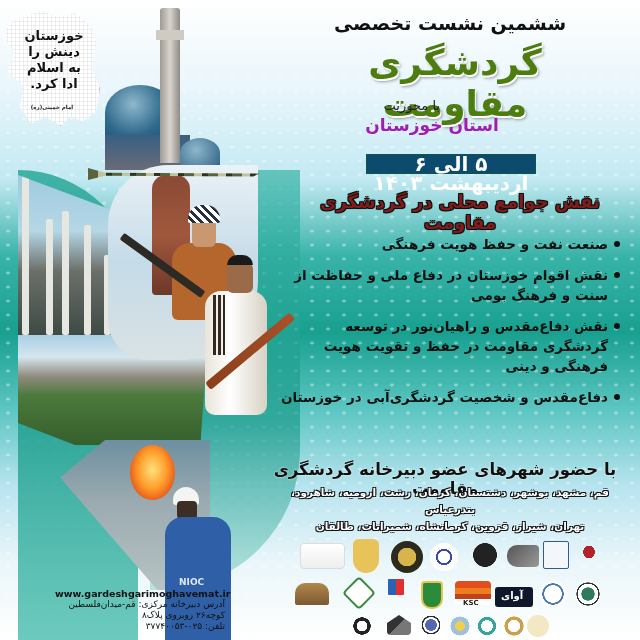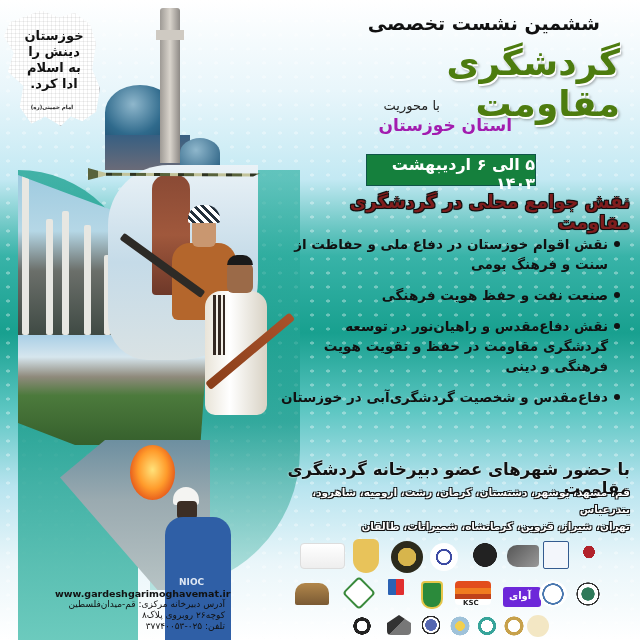--- a/index.html
+++ b/index.html
@@ -118,37 +118,37 @@
   }
   .map-text {
     position: absolute; left: 14px; top: 28px; width: 80px;
     direction: rtl; text-align: center;
     font-family: "DejaVu Sans", sans-serif; font-weight: bold;
     font-size: 13px; line-height: 16px; color: #111;
   }
   .map-cite { position: absolute; left: 16px; top: 104px; width: 72px; direction: rtl; text-align: center; font-size: 5.5px; color: #222; font-weight: bold; }
 
   
-  .rtl { direction: rtl; text-align: right; }
+  .rtl { direction: rtl; text-align: center; }
   .h-sup {
     position: absolute; left: 300px; top: 12px; width: 300px;
     font-size: 19px; font-weight: bold; color: #111;
   }
   .h-main {
     position: absolute; left: 290px; top: 42px; width: 330px;
     font-size: 36px; font-weight: bold; color: #4d7c0f;
     text-shadow: 1px 2px 0 #ffffff, 2px 3px 3px rgba(0,0,0,0.35);
     letter-spacing: -1px;
   }
   .h-focus { position: absolute; left: 360px; top: 98px; width: 80px; font-size: 13px; font-weight: normal; color: #222; text-align: right; }
   .h-province { position: absolute; left: 352px; top: 115px; width: 160px; font-size: 17px; font-weight: bold; color: #a21caf; }
   .date-bar {
-    position: absolute; left: 366px; top: 154px; width: 170px; height: 32px;
-    background: #15803d; border: 1px solid #0f5548;
-    color: #ffffff; font-size: 16px; font-weight: bold; line-height: 19px;
+    position: absolute; left: 366px; top: 154px; width: 170px; height: 20px;
+    background: #0c4a6e; border: 1px solid #0f5548;
+    color: #ffffff; font-size: 20px; font-weight: bold; line-height: 19px;
   }
   .section-title {
     position: absolute; left: 290px; top: 191px; width: 340px;
     font-size: 18px; font-weight: bold; color: #7f1d1d;
     text-shadow: 0 0 2px #111, 1px 1px 0 #111, -1px -1px 0 #111, 1px -1px 0 #111, -1px 1px 0 #111;
   }
   .bullets {
     position: absolute; left: 280px; top: 234px; width: 340px;
     direction: rtl; text-align: right; list-style: none;
   }
@@ -242,22 +242,22 @@
 <div class="map-cite">امام خمینی(ره)</div>
 
 <div class="h-sup rtl">ششمین نشست تخصصی</div>
 <div class="h-main rtl">گردشگری مقاومت</div>
 <div class="h-focus rtl">با محوریت</div>
 <div class="h-province rtl">استان خوزستان</div>
 <div class="date-bar rtl">۵ الی ۶ اردیبهشت ۱۴۰۳</div>
 
 <div class="section-title rtl">نقش جوامع محلی در گردشگری مقاومت</div>
 <ul class="bullets">
+  <li>صنعت نفت و حفظ هویت فرهنگی</li>
   <li>نقش اقوام خوزستان در دفاع ملی و حفاظت از سنت و فرهنگ بومی</li>
-  <li>صنعت نفت و حفظ هویت فرهنگی</li>
   <li>نقش دفاع‌مقدس و راهیان‌نور در توسعه گردشگری مقاومت در حفظ و تقویت هویت فرهنگی و دینی</li>
   <li>دفاع‌مقدس و شخصیت گردشگری‌آبی در خوزستان</li>
 </ul>
 
 <div class="presence-title rtl">با حضور شهرهای عضو دبیرخانه گردشگری مقاومت</div>
 <div class="cities rtl">
   <div>قم، مشهد، بوشهر، دشتستان، کرمان، رشت، ارومیه، شاهرود، بندرعباس</div>
   <div>تهران، شیراز، قزوین، کرمانشاه، شمیرانات، طالقان</div>
 </div>
 
@@ -272,21 +272,21 @@
   <div class="logo" style="left:248px;top:6px;width:26px;height:28px;background:#f3f6fb;border:1px solid #345b8f;border-radius:2px;"></div>
   <div class="logo" style="left:284px;top:6px;width:20px;height:22px;background:radial-gradient(ellipse,#b1222b 0 40%,transparent 42%);"></div>
 
   <div class="logo" style="left:0px;top:48px;width:34px;height:22px;background:linear-gradient(#b2874b,#7a5a34);border-radius:10px 10px 2px 2px;"></div>
   <div class="logo" style="left:52px;top:46px;width:24px;height:24px;background:#fff;border:2px solid #3a8a3c;transform:rotate(45deg);"></div>
   <div class="logo" style="left:93px;top:44px;width:16px;height:16px;background:linear-gradient(90deg,#2b62b3 50%,#e12f2f 50%);border-radius:1px;"></div>
   <div class="logo" style="left:126px;top:46px;width:22px;height:28px;background:#2b8a3b;border:2px solid #e6c64a;border-radius:4px 4px 10px 10px;"></div>
   <div class="logo" style="left:160px;top:46px;width:36px;height:24px;background:linear-gradient(180deg,#e24d1d 0 30%,#f07c20 30% 55%,#c0421a 55% 75%,#fff 75%);">
     <span style="position:absolute;bottom:-2px;left:8px;font-size:7px;color:#222;font-weight:bold;">KSC</span>
   </div>
-  <div class="logo" style="left:208px;top:52px;width:38px;height:20px;background:#6d28d9;border-radius:3px;">
+  <div class="logo" style="left:200px;top:52px;width:38px;height:20px;background:#0f172a;border-radius:3px;">
     <span style="position:absolute;left:6px;top:3px;font-size:10px;color:#fff;font-weight:bold;direction:rtl;">آوای</span>
   </div>
   <div class="logo" style="left:244px;top:46px;width:28px;height:26px;background:radial-gradient(circle,#fff 0 45%,#4a78b0 47% 55%,#fff 57%);border-radius:50%;"></div>
   <div class="logo" style="left:280px;top:46px;width:26px;height:26px;background:radial-gradient(circle,#2f7a5a 0 35%,#fff 37% 55%,#333 57% 62%,transparent 64%);"></div>
 
   <div class="logo" style="left:54px;top:80px;width:26px;height:22px;background:radial-gradient(circle,#fff 0 30%,#222 32% 50%,transparent 52%);"></div>
   <div class="logo" style="left:92px;top:80px;width:24px;height:20px;background:linear-gradient(135deg,#333 50%,#777 50%);clip-path:polygon(50% 0,100% 40%,100% 100%,0 100%,0 40%);"></div>
   <div class="logo" style="left:126px;top:80px;width:20px;height:20px;background:radial-gradient(circle,#5466b0 0 40%,#fff 42% 55%,#2a2a2a 57% 65%,transparent 67%);"></div>
   <div class="logo" style="left:154px;top:80px;width:22px;height:22px;background:radial-gradient(circle,#f2cf4d 0 30%,#9fc2d9 32% 60%,transparent 62%);"></div>
   <div class="logo" style="left:180px;top:80px;width:24px;height:22px;background:radial-gradient(circle,#fff 0 35%,#37a49a 37% 55%,transparent 57%);"></div>

